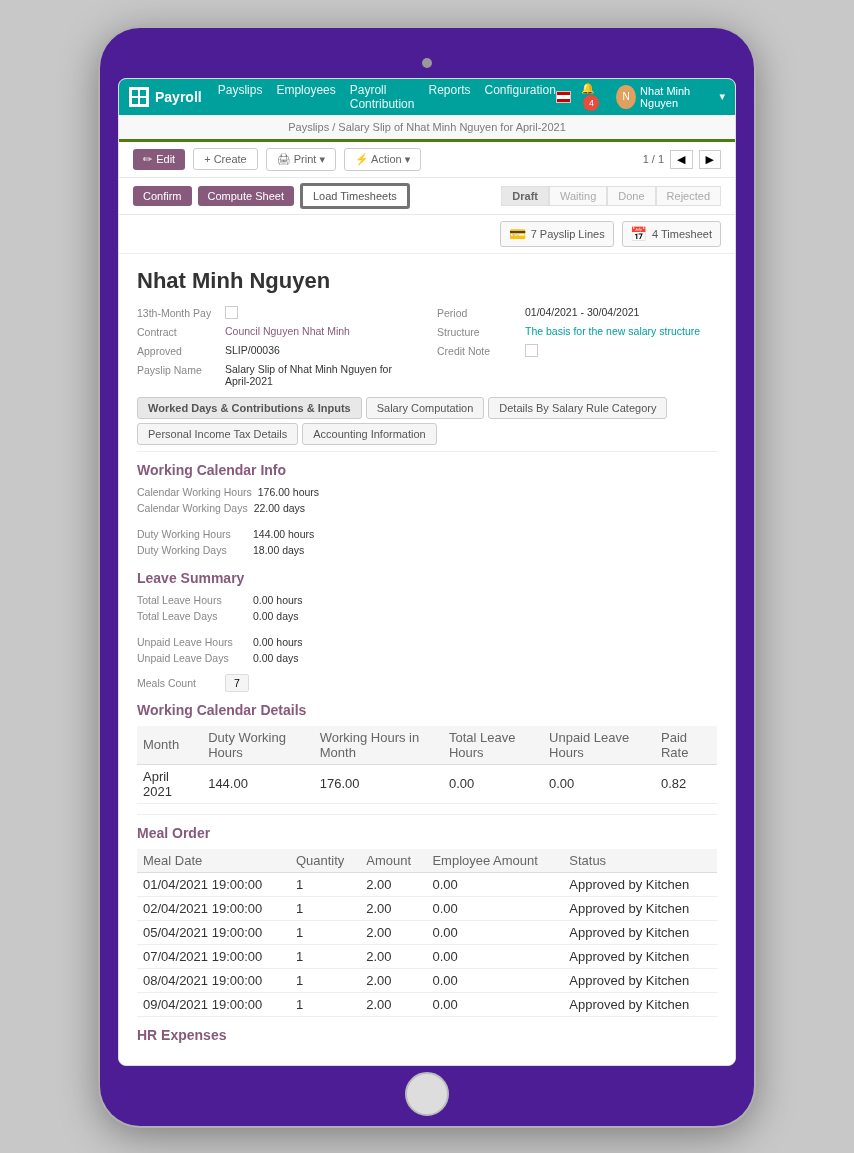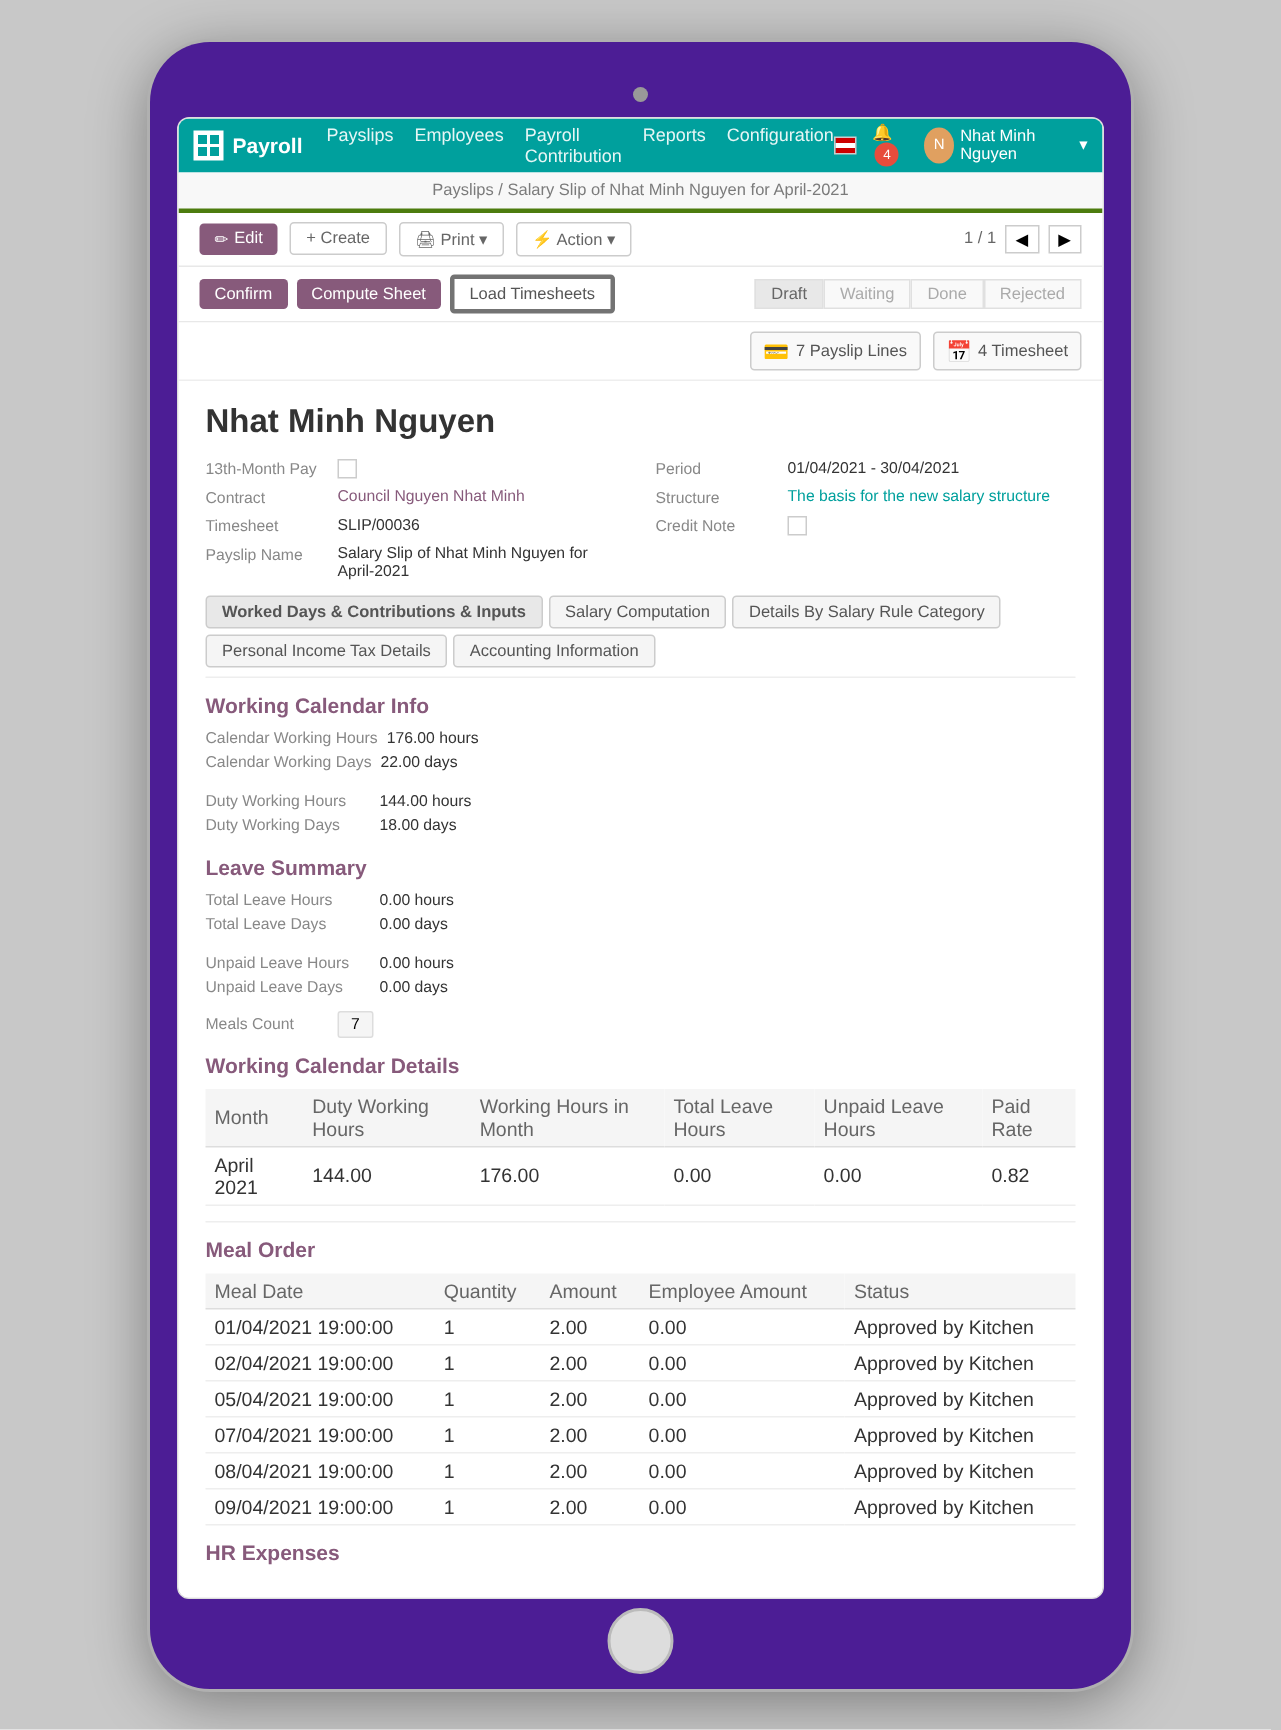--- a/index.html
+++ b/index.html
@@ -213,21 +213,21 @@
       padding: 3px 10px;
       font-size: 11px;
       color: #aaa;
       cursor: pointer;
       border: 1px solid #e0e0e0;
       background: #f9f9f9;
     }
     .status-tab.active {
       color: #666;
       background: #e8e8e8;
-      font-weight: normal;
+      font-weight: bold;
     }
     
     .smart-btns {
       display: flex;
       justify-content: flex-end;
       padding: 6px 14px;
       gap: 8px;
       border-bottom: 1px solid #eee;
       background: #fff;
     }
@@ -515,21 +515,21 @@
             <span class="form-label">Contract</span>
             <span class="form-value link">Council Nguyen Nhat Minh</span>
           </div>
           <div class="form-col">
             <span class="form-label">Structure</span>
             <span class="form-value link-blue">The basis for the new salary structure</span>
           </div>
         </div>
         <div class="form-row">
           <div class="form-col">
-            <span class="form-label">Timesheet</span>
+            <span class="form-label">Approved</span>
             <span class="form-value">SLIP/00036</span>
           </div>
           <div class="form-col">
             <span class="form-label">Credit Note</span>
             <span class="checkbox-box"></span>
           </div>
         </div>
         <div class="form-row">
           <div class="form-col">
             <span class="form-label">Payslip Name</span>

